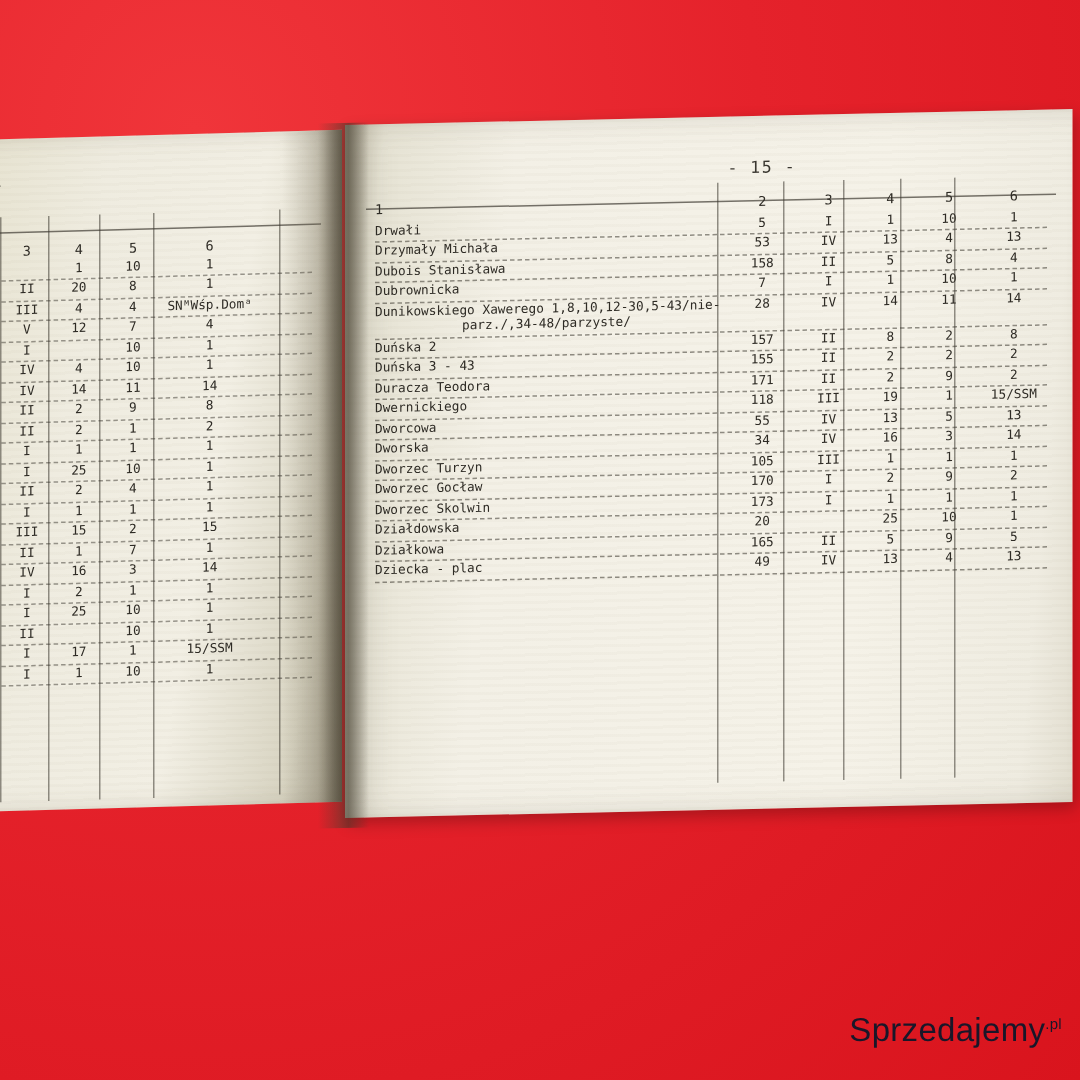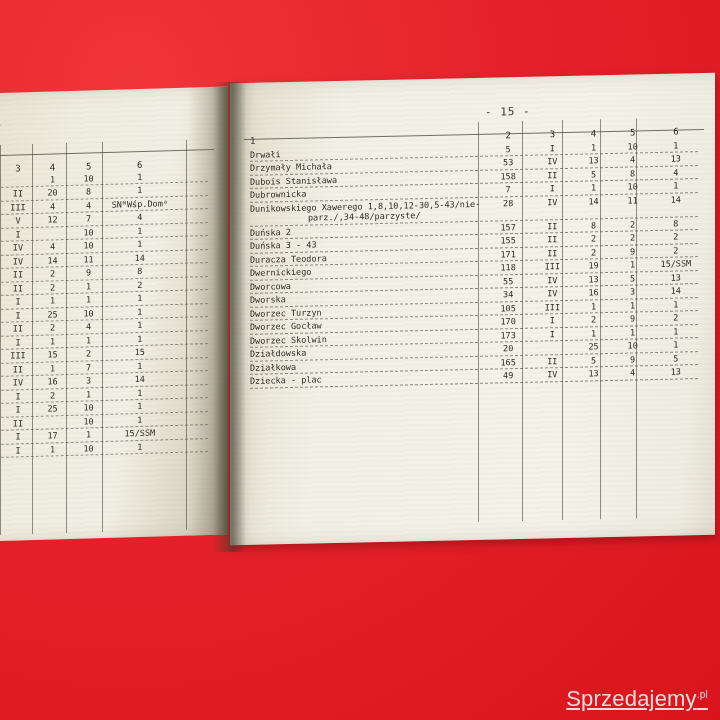--- a/index.html
+++ b/index.html
@@ -113,23 +113,23 @@
   
   .spine{
     position:absolute;
     left:222px;top:4px;width:34px;height:470px;
     background:linear-gradient(90deg,rgba(90,82,64,.0) 0%,rgba(70,62,46,.45) 45%,rgba(60,54,40,.55) 60%,rgba(90,82,64,.0) 100%);
     transform:skewY(-1.4deg);
     pointer-events:none;
   }
   
   .wm{
-    position:absolute;right:12px;bottom:8px;
+    position:absolute;right:12px;bottom:20px;
     font-family:"Liberation Sans",sans-serif;
-    font-size:22px;color:#e5e5e5;opacity:.95;letter-spacing:.2px;text-decoration:underline;
+    font-size:22px;color:#0f172a;opacity:.95;letter-spacing:.2px;
   }
   .wm sup{font-size:10px;vertical-align:super;}
 </style>
 </head>
 <body>
 
 <div class="bg"></div>
 
 <div class="book">
 

